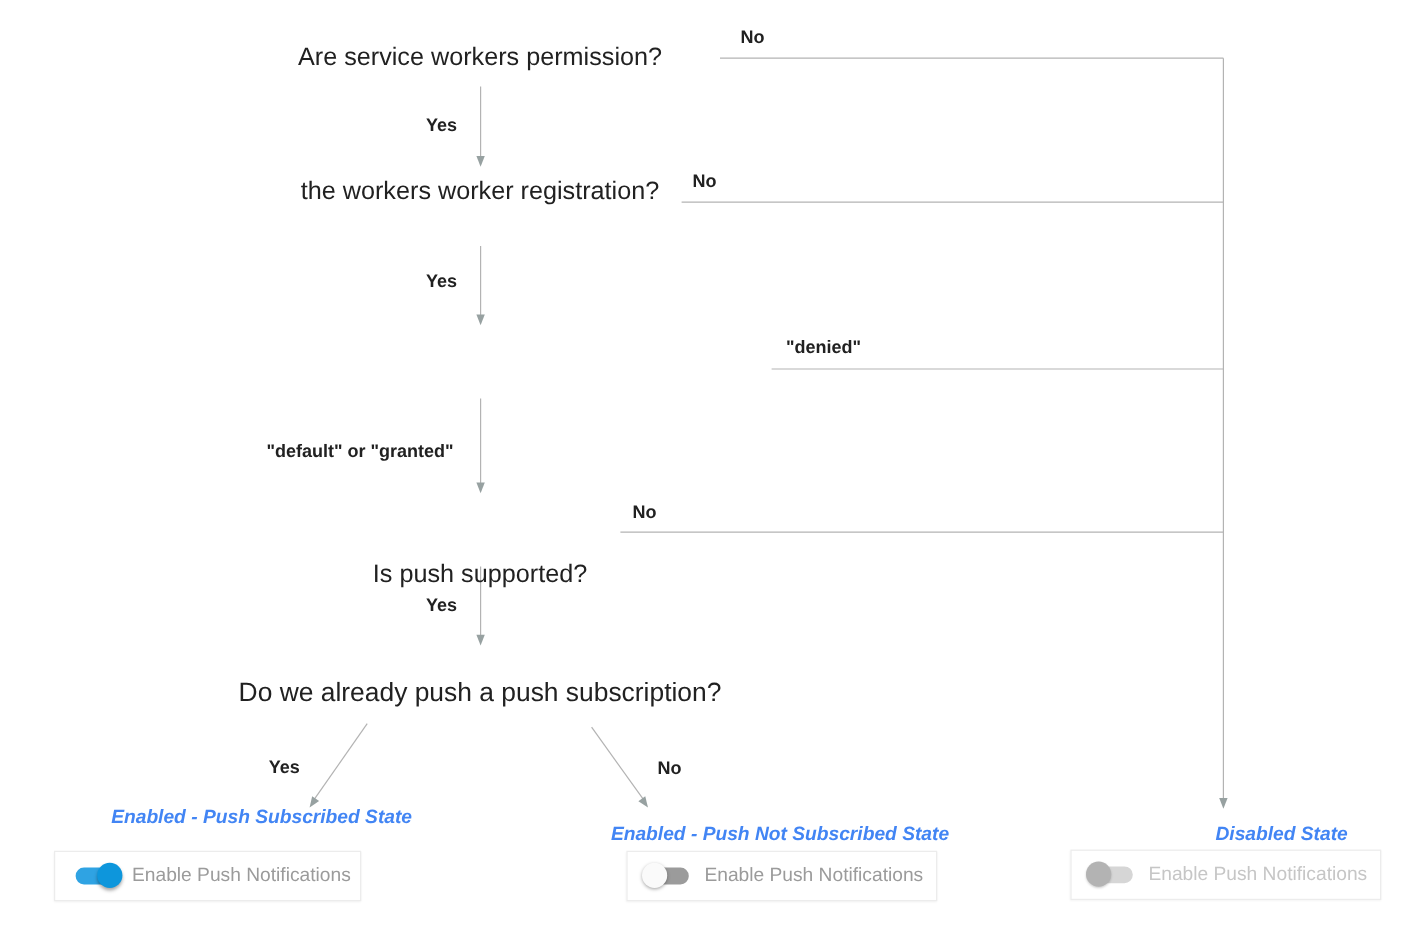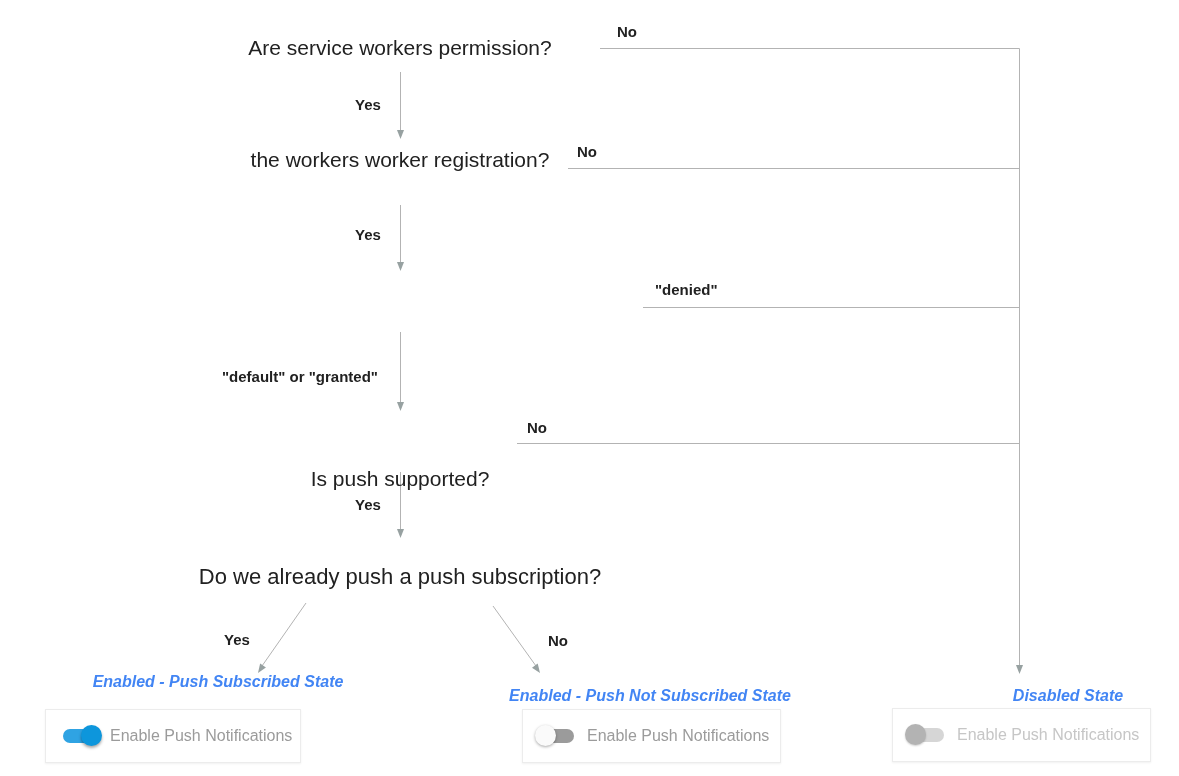--- a/index.html
+++ b/index.html
@@ -38,21 +38,21 @@
     transform: translateX(-50%);
     color: #4285f4;
     font-size: 16px;
     font-style: italic;
     font-weight: bold;
     white-space: nowrap;
   }
 
   .toggle-card {
     position: absolute;
-    height: 54px;
+    height: 42px;
     background: #ffffff;
     border: 1px solid #ececec;
     box-sizing: border-box;
     box-shadow: 0 1px 2px rgba(0,0,0,0.06);
     display: flex;
     align-items: center;
     padding-left: 14px;
   }
   .toggle-text {
     margin-left: 10px;

